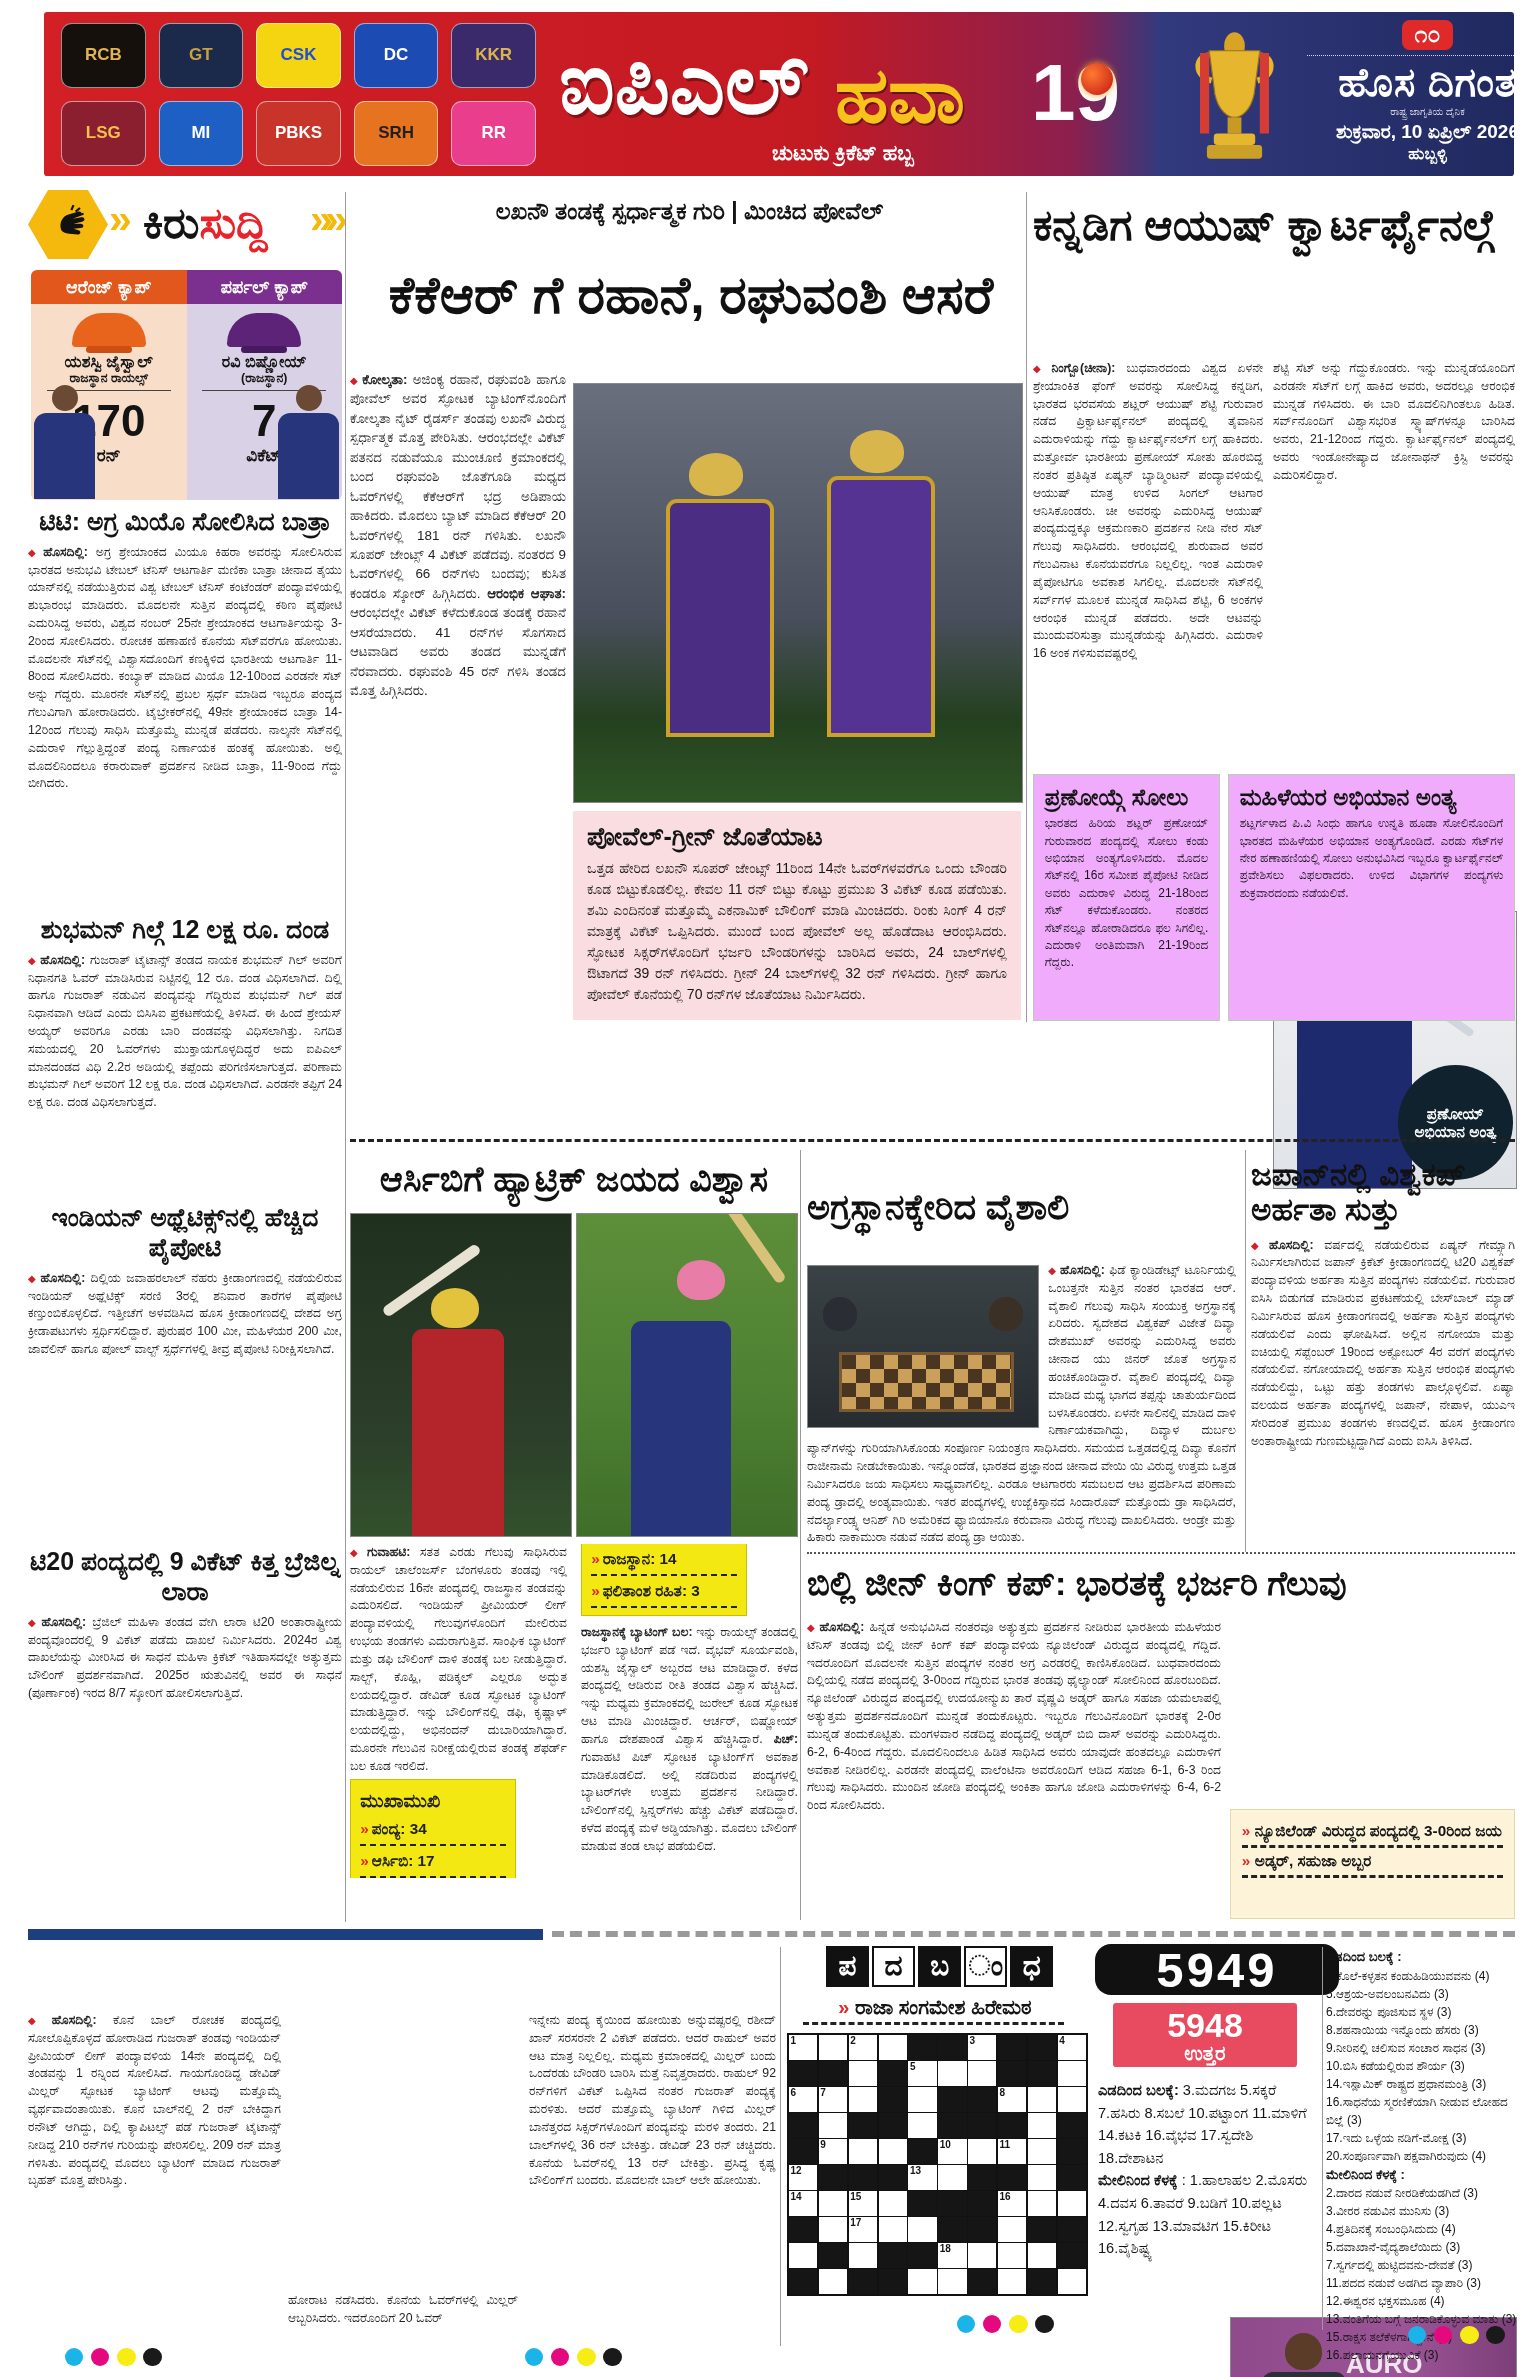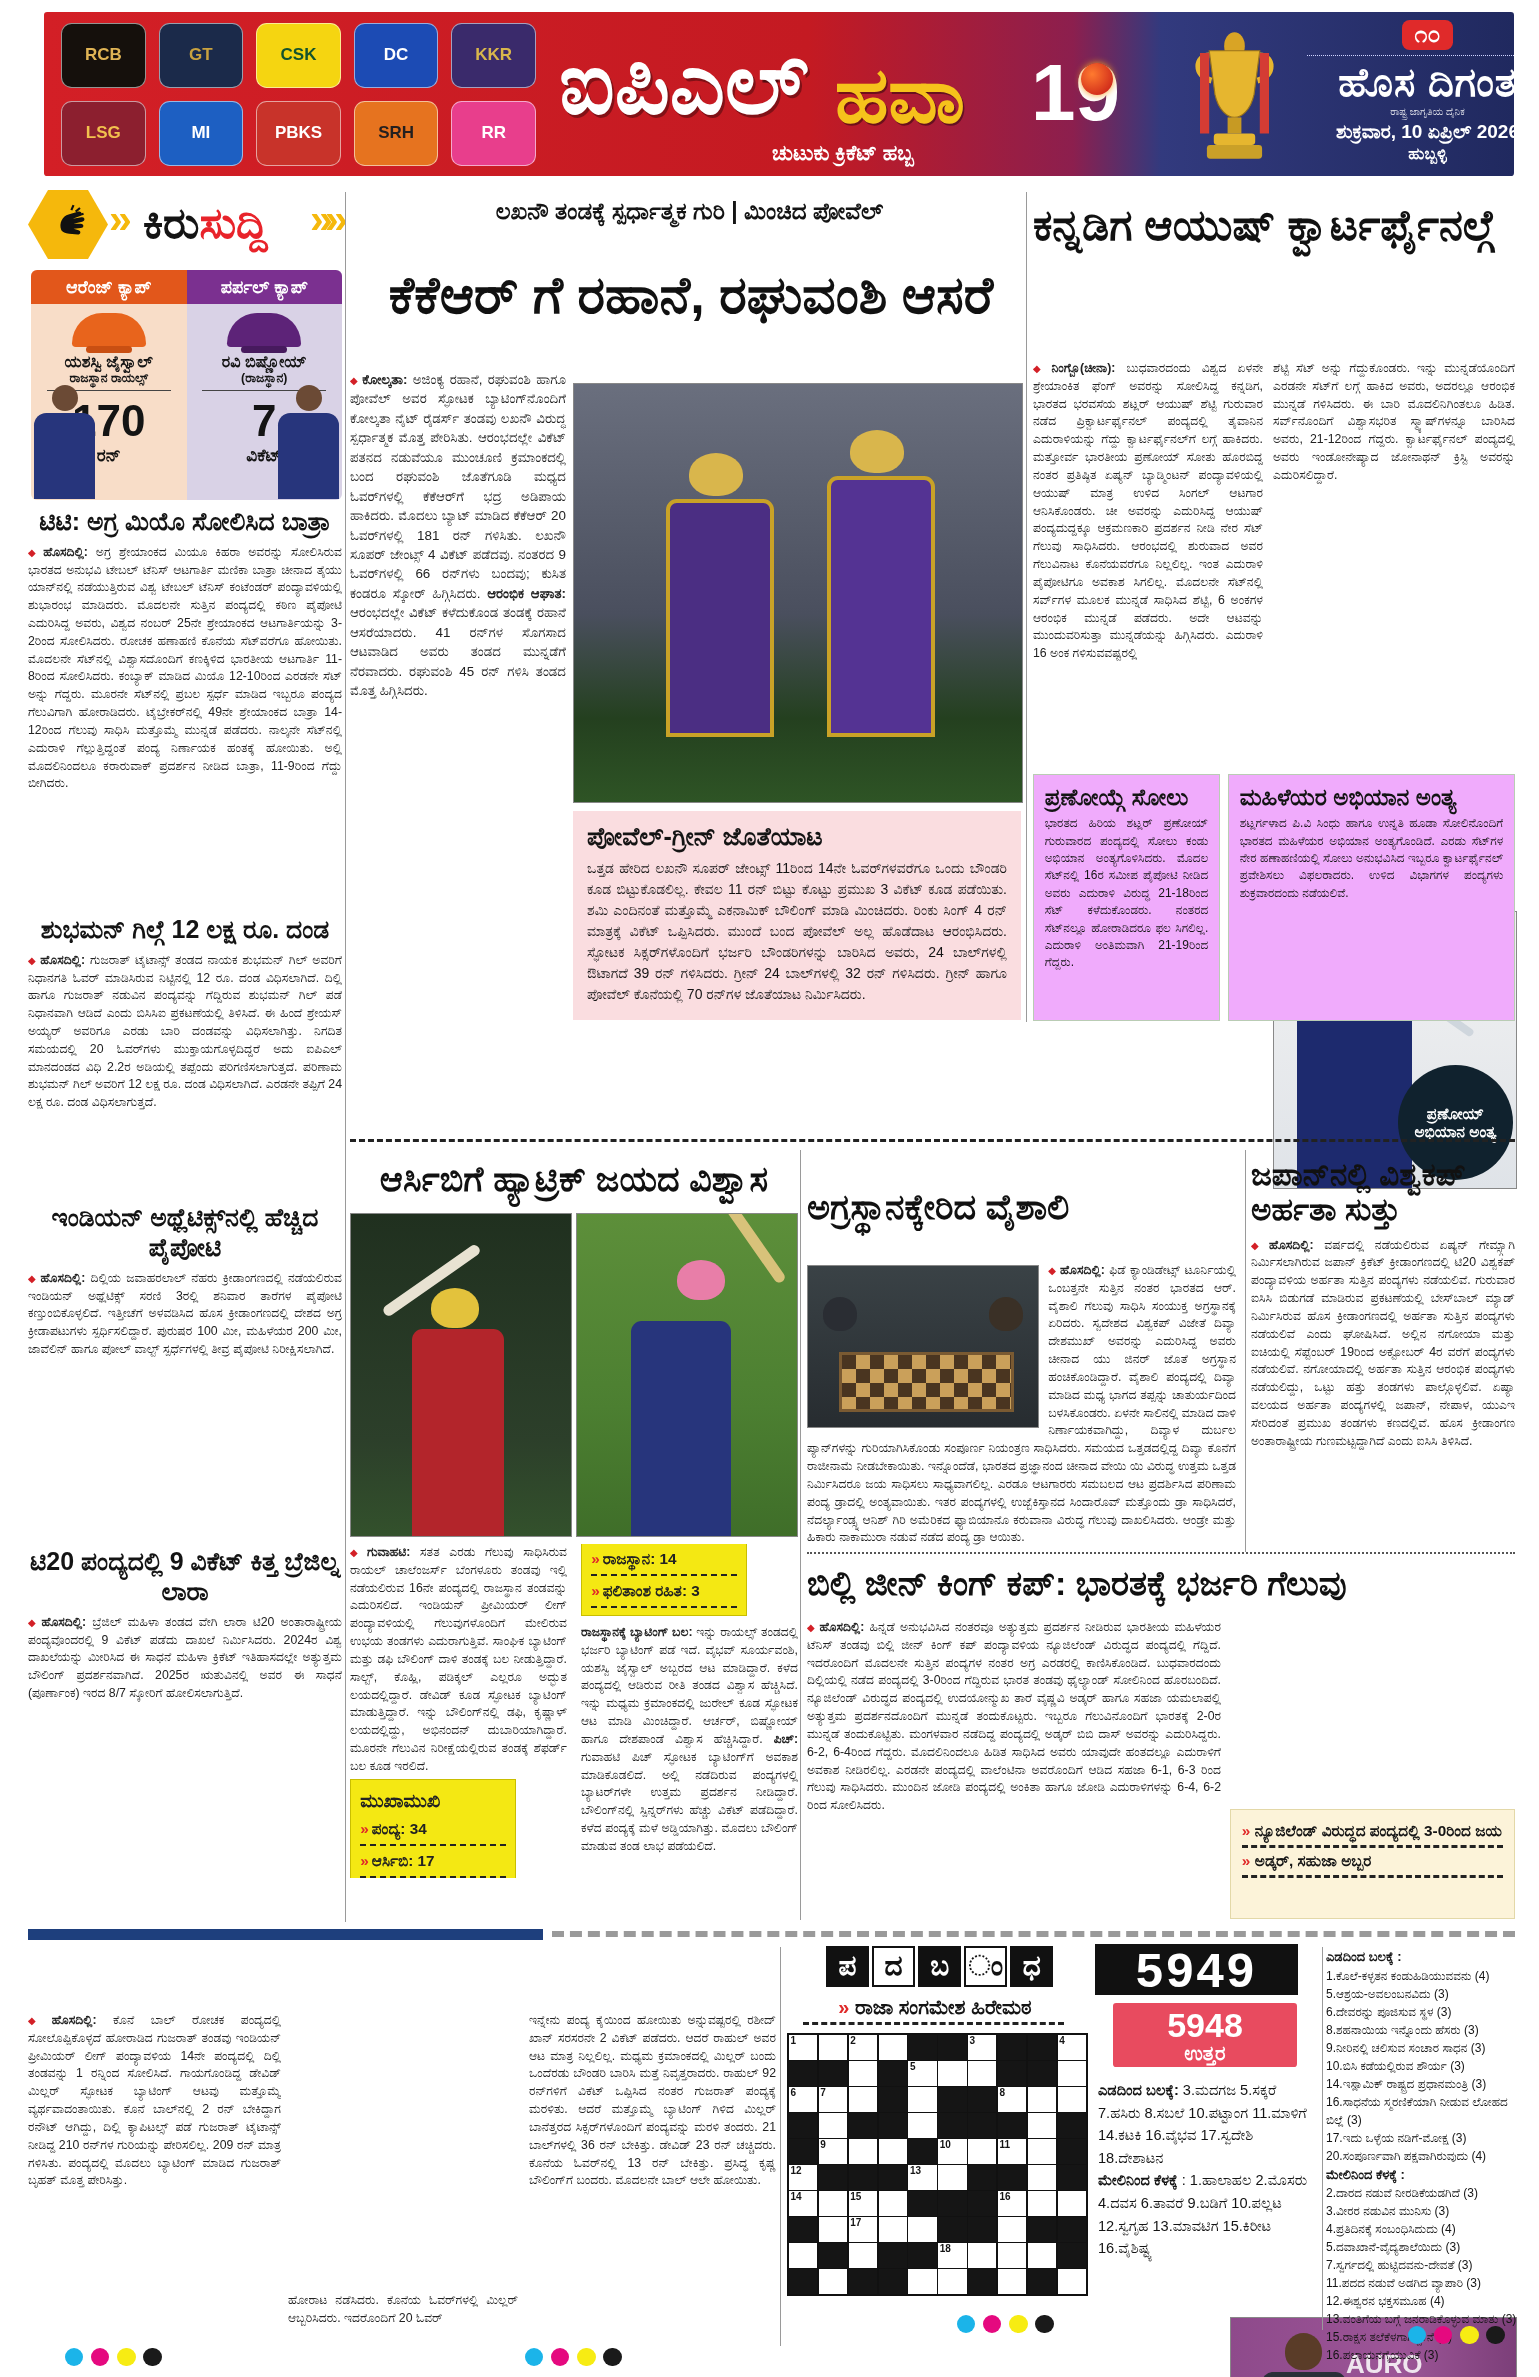--- a/index.html
+++ b/index.html
@@ -114,22 +114,22 @@
   .xw-tile{width:43px;height:41px;display:flex;align-items:center;justify-content:center;
     font-size:28px;font-weight:900;border:2.3px solid #111;box-sizing:border-box;}
   #xw-byline{left:797px;top:1996px;width:276px;text-align:center;font-weight:800;font-size:20px;}
   #xw-byrule{left:803px;top:2022px;width:261px;border-top:3.1px dashed #222;}
   #xw-grid{left:787px;top:2033px;width:297px;height:259px;display:grid;
     grid-template-columns:repeat(10,1fr);grid-template-rows:repeat(10,1fr);
     border:2.3px solid #111;background:#111;gap:1.5px;}
   .xw-cell{position:relative;background:#fff;}
   .xw-cell.b{background:#151515;}
   .xw-num{position:absolute;left:1.5px;top:0;font-size:10px;font-weight:700;}
-  #xw-num-big{left:1095px;top:1944px;width:203px;height:51px;background:#111;color:#fff;
-    font-size:49px;font-weight:900;display:flex;align-items:center;justify-content:center;letter-spacing:3.1px;}
+  #xw-num-big{left:1095px;top:1944px;width:244px;height:51px;background:#111;color:#fff;
+    font-size:49px;font-weight:900;display:flex;align-items:center;justify-content:center;letter-spacing:3.1px;border-radius:16px;}
   #xw-ans-badge{left:1113px;top:2003px;width:184px;height:64px;background:#e84b5f;color:#fff;
     text-align:center;border-radius:3.1px;padding-top:4.6px;box-sizing:border-box;}
   #xw-ans-badge .n{font-size:34px;font-weight:900;line-height:1;}
   #xw-ans-badge .l{font-size:20px;font-weight:800;}
   #xw-answers{left:1098px;top:2079px;width:219px;height:253px;font-size:14.6px;line-height:1.55;}
   #xw-clues{left:1326px;top:1947px;width:193px;height:383px;font-size:12px;line-height:1.5;}
   .clue-h{font-weight:900;font-size:13px;}
   
   .cmyk{position:absolute;display:flex;gap:7.7px;}
   .cmyk span{width:18.4px;height:18.4px;border-radius:50%;display:block;}
@@ -146,21 +146,21 @@
 </style>
 </head>
 <body>
 
 <div id="page">
 
   <div id="masthead" class="abs">
     <div id="logos">
         <div class="logo" style="background: rgb(21, 16, 12); color: rgb(224, 180, 85);">RCB</div>
         <div class="logo" style="background: rgb(27, 42, 74); color: rgb(201, 162, 63);">GT</div>
-        <div class="logo" style="background: rgb(245, 213, 17); color: #14532d;">CSK</div>
+        <div class="logo" style="background: rgb(245, 213, 17); color: #1d4ed8;">CSK</div>
         <div class="logo" style="background: rgb(28, 75, 180); color: rgb(255, 255, 255);">DC</div>
         <div class="logo" style="background: rgb(58, 42, 107); color: rgb(217, 182, 76);">KKR</div>
         <div class="logo" style="background: rgb(140, 31, 47); color: rgb(242, 193, 78);">LSG</div>
         <div class="logo" style="background: rgb(29, 95, 194); color: rgb(255, 255, 255);">MI</div>
         <div class="logo" style="background: rgb(200, 51, 42); color: rgb(255, 255, 255);">PBKS</div>
         <div class="logo" style="background: rgb(230, 115, 31); color: rgb(36, 31, 31);">SRH</div>
         <div class="logo" style="background: rgb(232, 62, 140); color: rgb(255, 255, 255);">RR</div>
       </div>
     <div id="ipl-title">ಐಪಿಎಲ್</div>
     <div id="ipl-sub">ಚುಟುಕು ಕ್ರಿಕೆಟ್ ಹಬ್ಬ</div>

